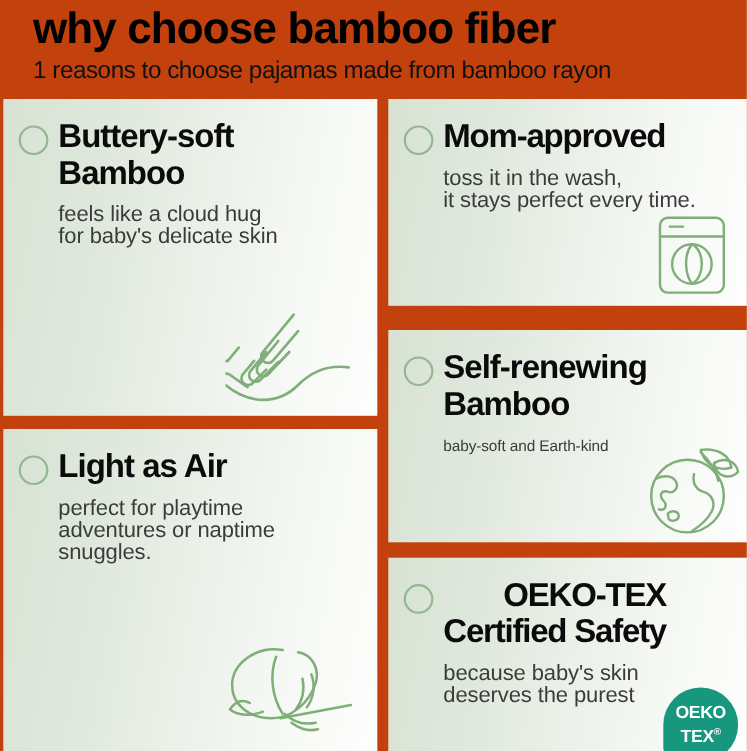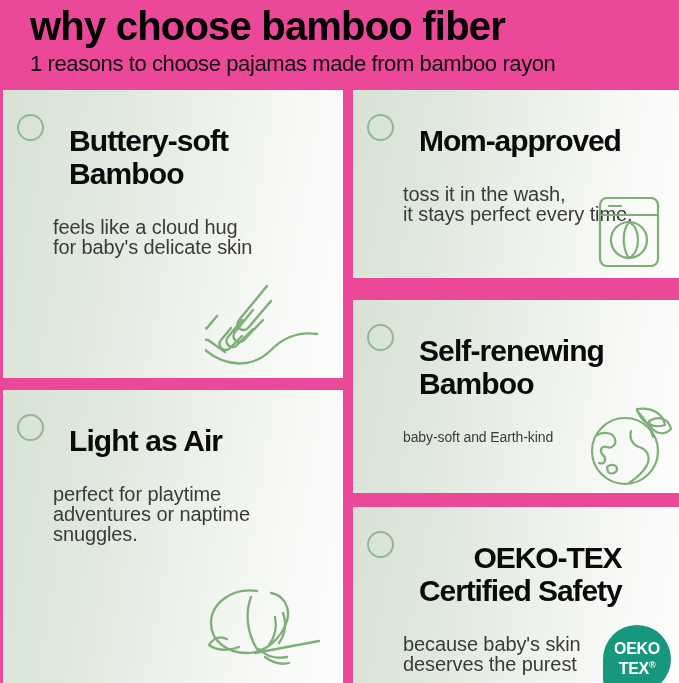--- a/index.html
+++ b/index.html
@@ -10,21 +10,21 @@
   body {
     width: 679px;
     height: 683px;
     font-family: "Liberation Sans", sans-serif;
     overflow: hidden;
   }
   .page {
     position: relative;
     width: 679px;
     height: 683px;
-    background: #ec4899;
+    background: #c2410c;
   }
 
   
   .header {
     position: absolute;
     left: 0;
     top: 0;
     width: 679px;
     padding: 0;
   }
@@ -91,21 +91,21 @@
     flex: 0 0 auto;
     width: 27px;
     height: 27px;
     border: 2.5px solid #93b790;
     border-radius: 50%;
     margin-top: 6px;
     margin-right: 9px;
     box-sizing: border-box;
   }
   .card-title {
-    margin: 16px;
+    margin: 0;
     font-size: 30px;
     line-height: 33px;
     font-weight: bold;
     letter-spacing: -0.9px;
     color: #0b0b0b;
     font-family: "Liberation Sans", sans-serif;
   }
   .card-title.tight { letter-spacing: -1.1px; text-align: right; }
 
   .card-body {

